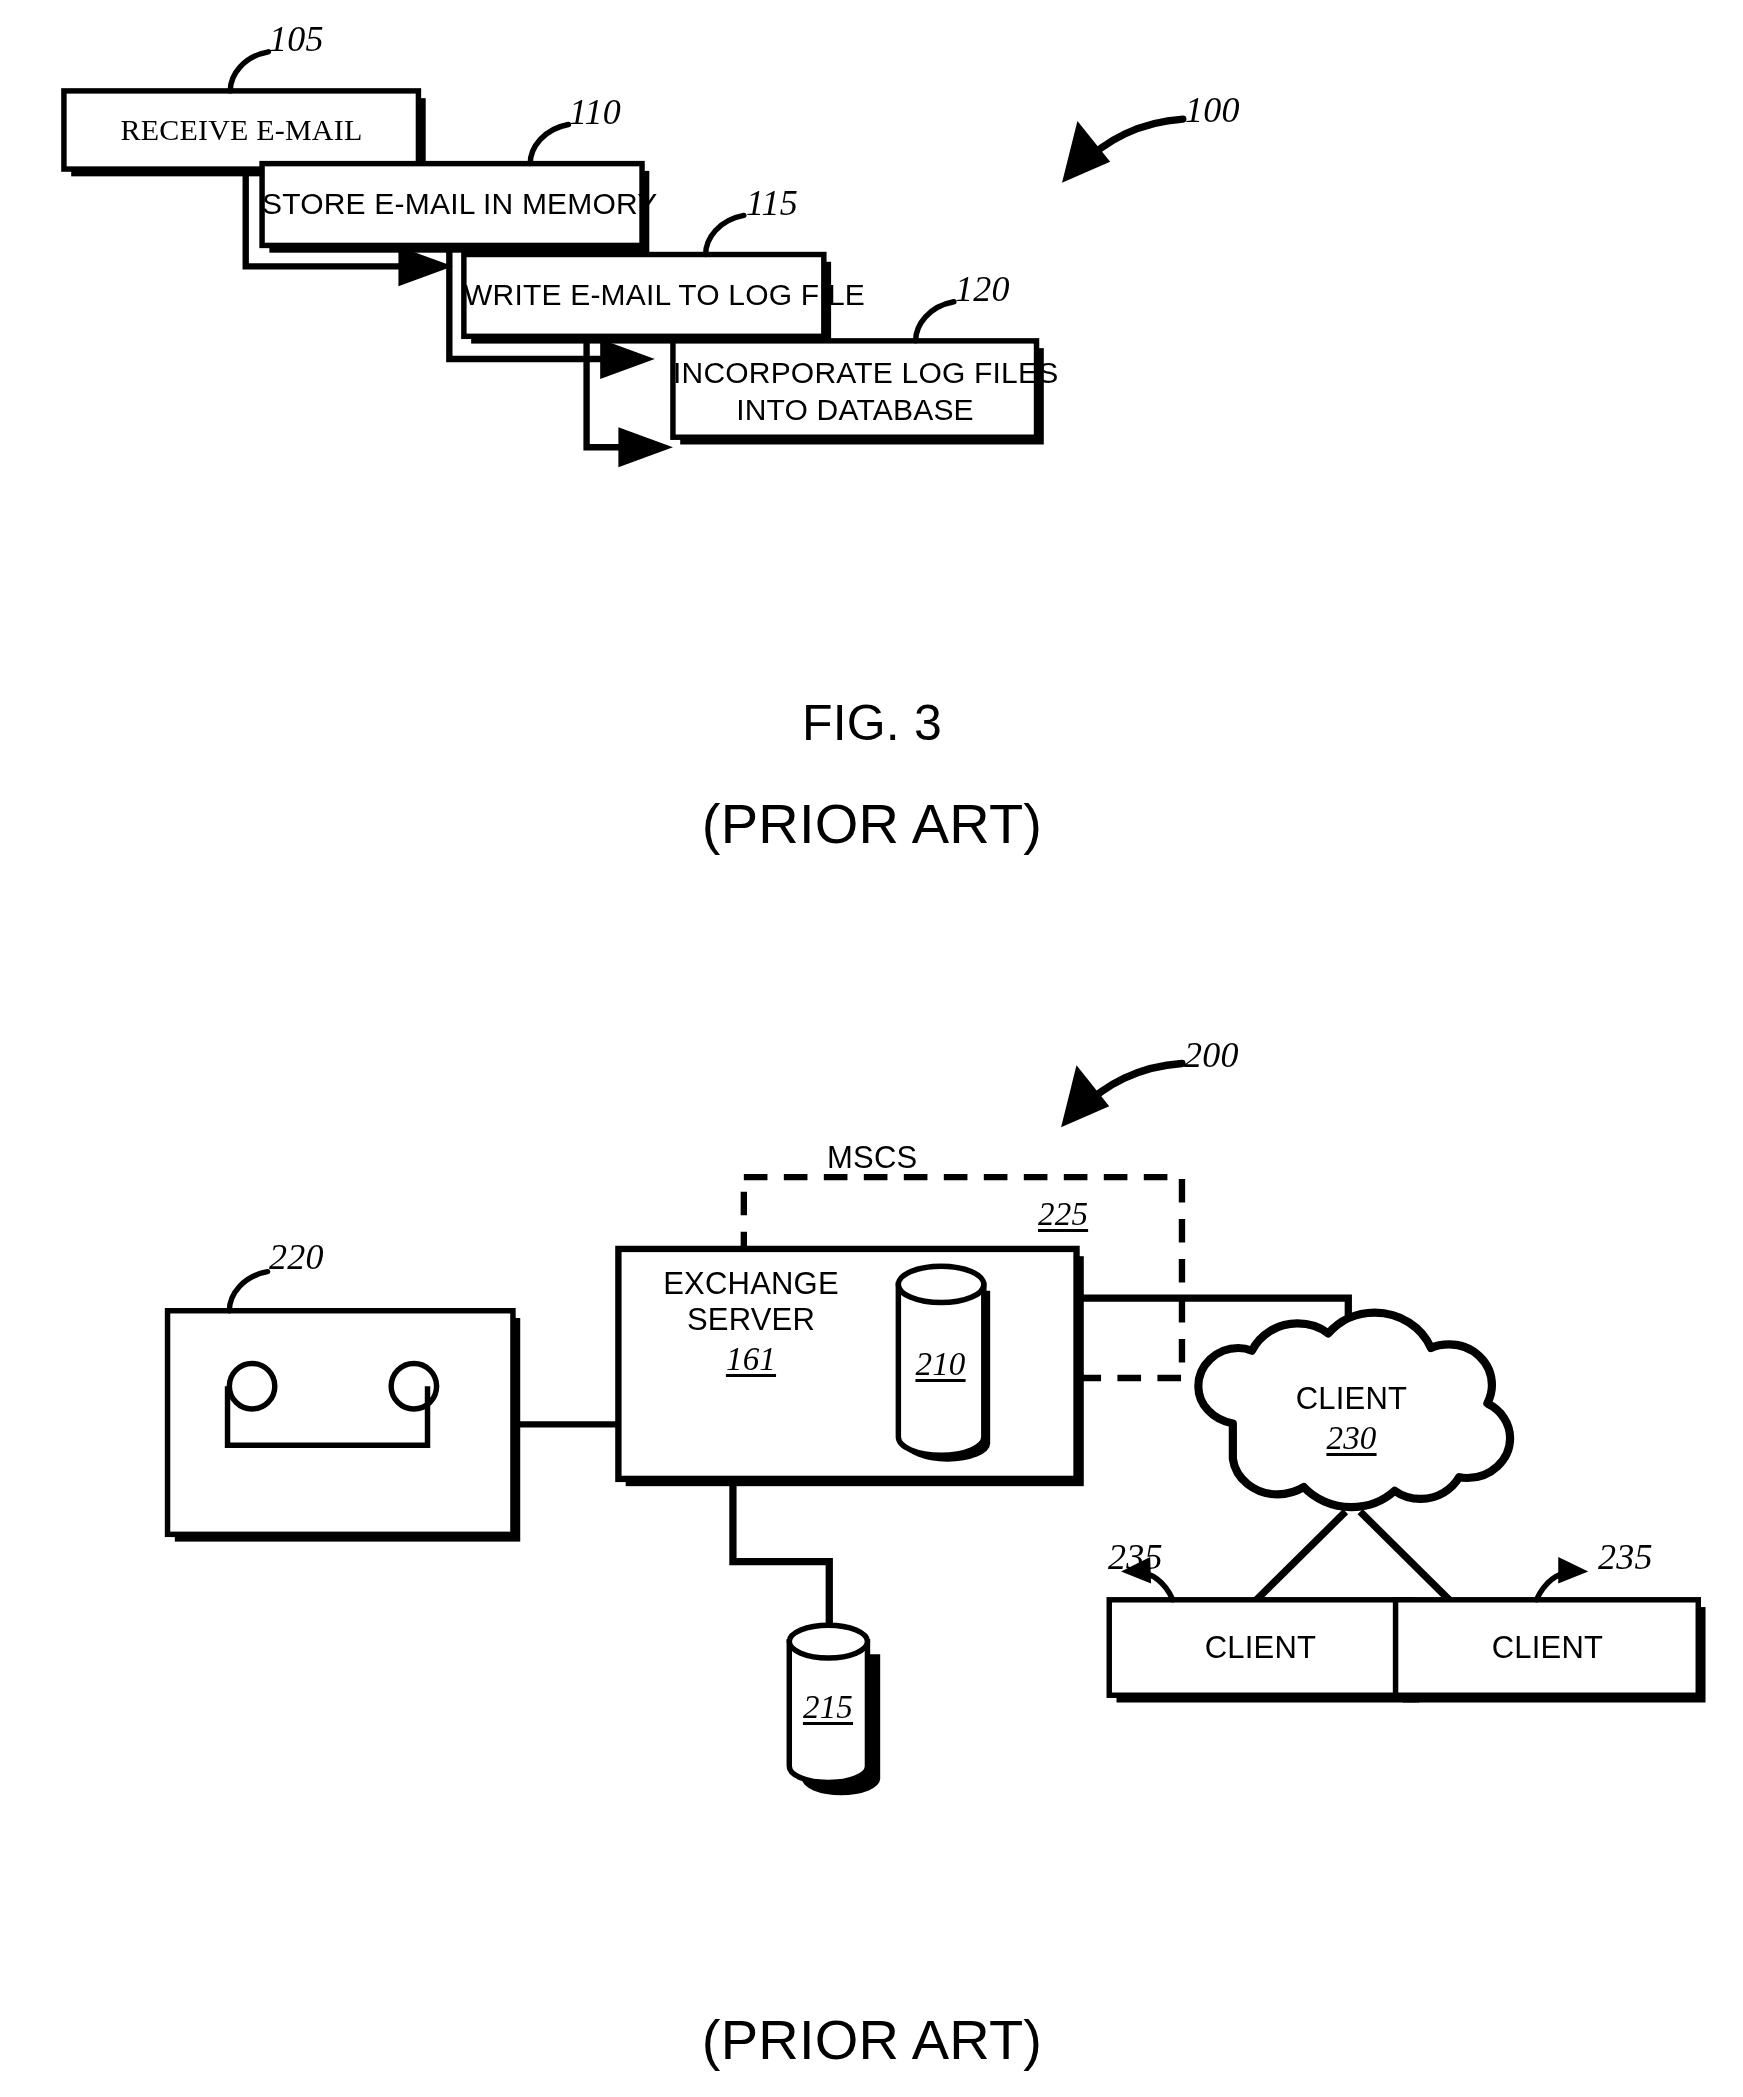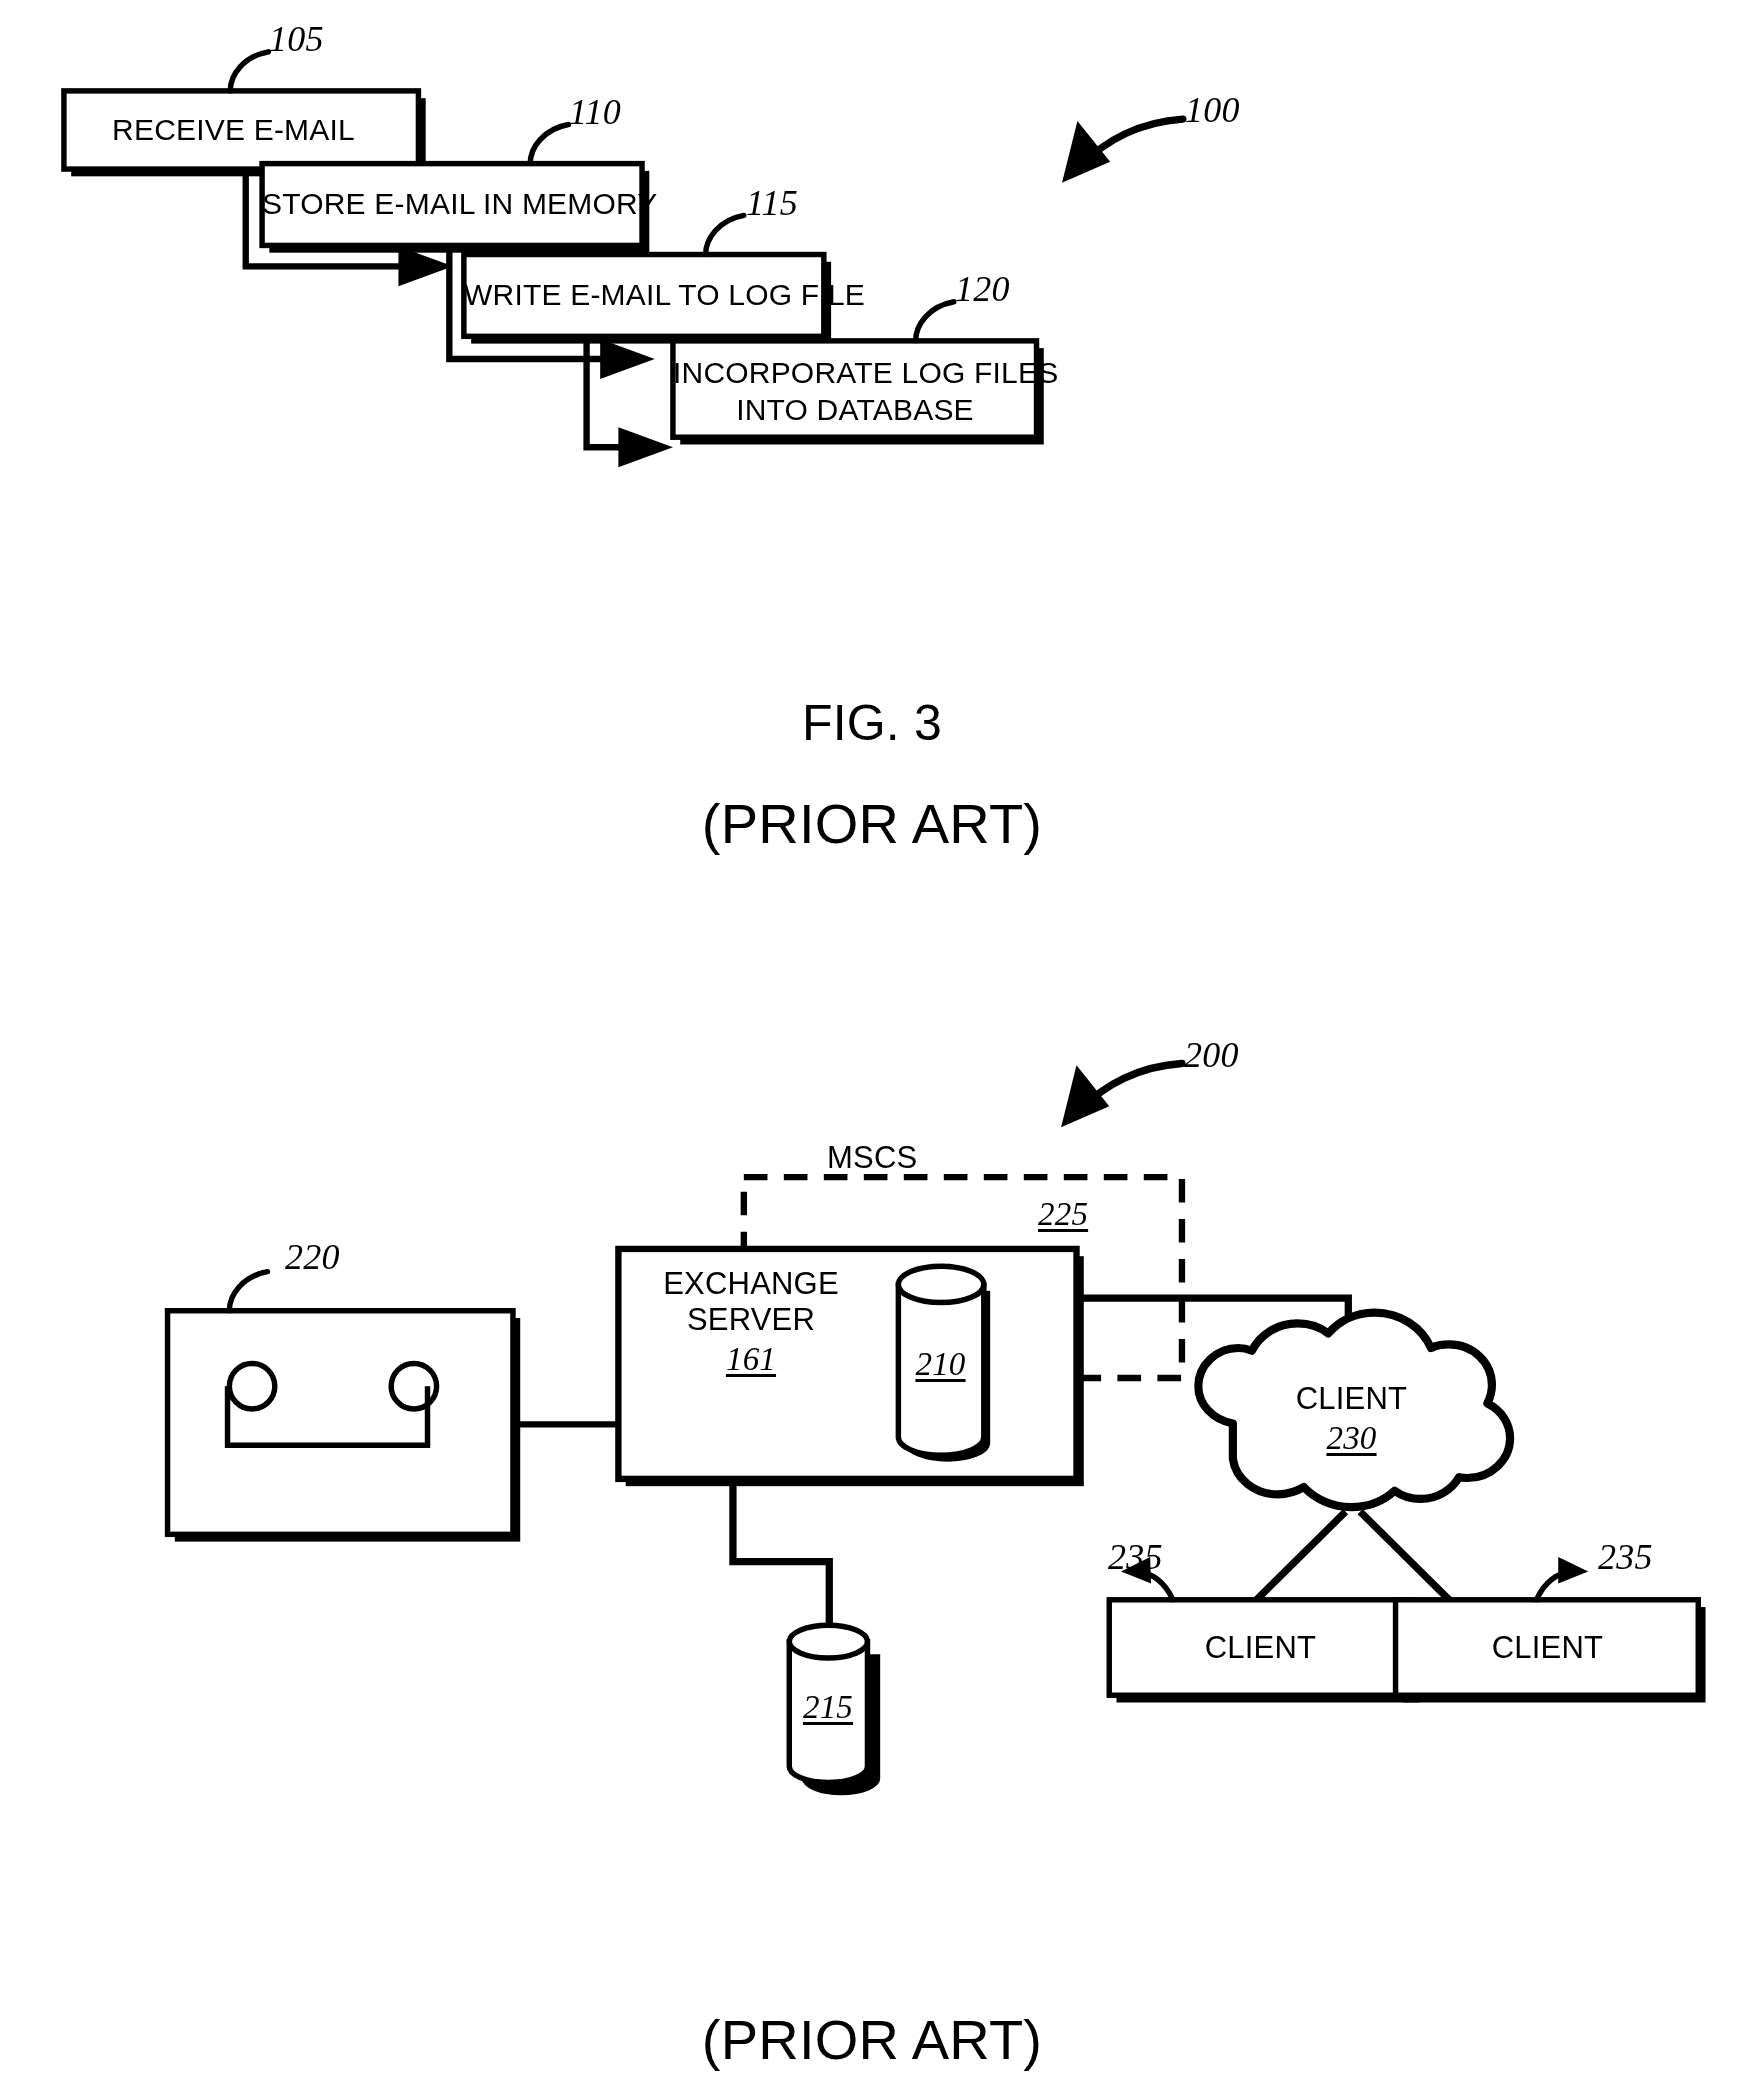--- a/index.html
+++ b/index.html
@@ -202,21 +202,21 @@
 
     <g>
       <rect x="1543" y="1768" width="333" height="105" fill="#000"></rect>
       <rect x="1535" y="1760" width="333" height="105" fill="#fff" stroke="#000" stroke-width="6"></rect>
     </g>
     <path d="M1690,1760 C1698,1742 1712,1730 1732,1728" fill="none" stroke="#000" stroke-width="6" stroke-linecap="round"></path>
     <path d="M1714,1713 L1747,1729 L1714,1742 z" fill="#000"></path>
 
   </svg>
 
-  <div class="txt boxlabel" style="left:56px; top:112px; width:355px;">RECEIVE E-MAIL</div>
+  <div class="txt boxlabel" style="left:64px; top:112px; width:355px;font-family:Liberation Serif, serif;">RECEIVE E-MAIL</div>
   <div class="txt reflabel" style="left:269px; top:18px;">105</div>
 
   <div class="txt boxlabel" style="left:262px; top:186px; width:380px;">STORE E-MAIL IN MEMORY</div>
   <div class="txt reflabel" style="left:569px; top:91px;">110</div>
 
   <div class="txt boxlabel" style="left:464px; top:277px; width:360px;">WRITE E-MAIL TO LOG FILE</div>
   <div class="txt reflabel" style="left:746px; top:182px;">115</div>
 
   <div class="txt boxlabel" style="left:673px; top:355px; width:364px;">INCORPORATE LOG FILES</div>
   <div class="txt boxlabel" style="left:673px; top:392px; width:364px;">INTO DATABASE</div>
@@ -225,21 +225,21 @@
   <div class="txt reflabel" style="left:1185px; top:89px;">100</div>
 
   <div class="txt figcap" style="top:694px;">FIG. 3</div>
   <div class="txt figsub" style="top:791px;">(PRIOR ART)</div>
 
   <div class="txt reflabel" style="left:1184px; top:1034px;">200</div>
 
   <div class="txt plainlbl" style="left:827px; top:1140px;">MSCS</div>
   <div class="txt numund" style="left:1038px; top:1196px;">225</div>
 
-  <div class="txt reflabel" style="left:269px; top:1236px;margin-left:16px;">220</div>
+  <div class="txt reflabel" style="left:269px; top:1236px;">220</div>
 
   <div class="txt plainlbl" style="left:633px; top:1266px; width:236px; text-align:center;">EXCHANGE</div>
   <div class="txt plainlbl" style="left:633px; top:1302px; width:236px; text-align:center;">SERVER</div>
   <div class="txt numund" style="left:633px; top:1341px; width:236px; text-align:center;">161</div>
 
   <div class="txt numund" style="left:898px; top:1346px; width:85px; text-align:center;">210</div>
 
   <div class="txt numund" style="left:789px; top:1689px; width:78px; text-align:center;">215</div>
 
   <div class="txt plainlbl" style="left:1224px; top:1381px; width:255px; text-align:center;">CLIENT</div>

